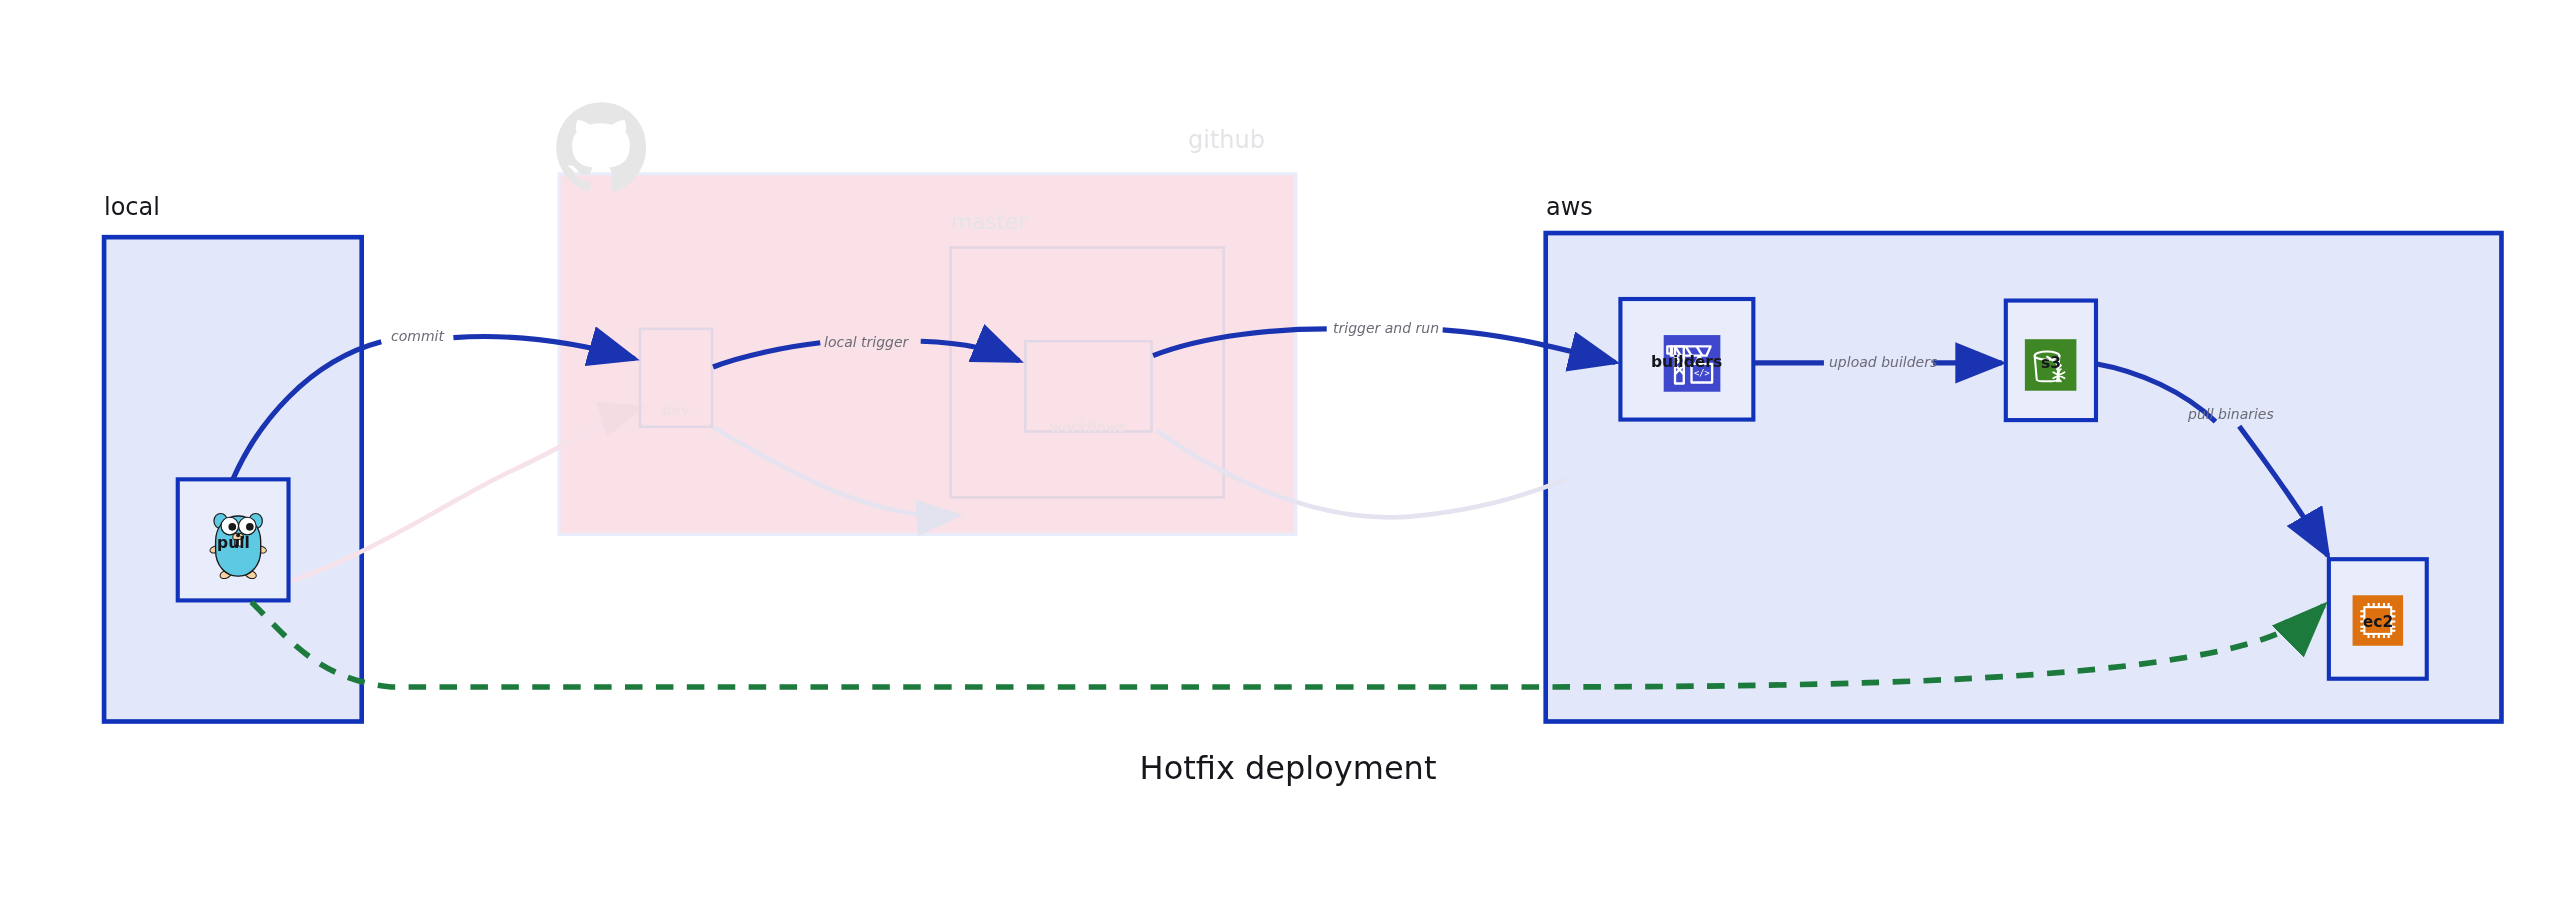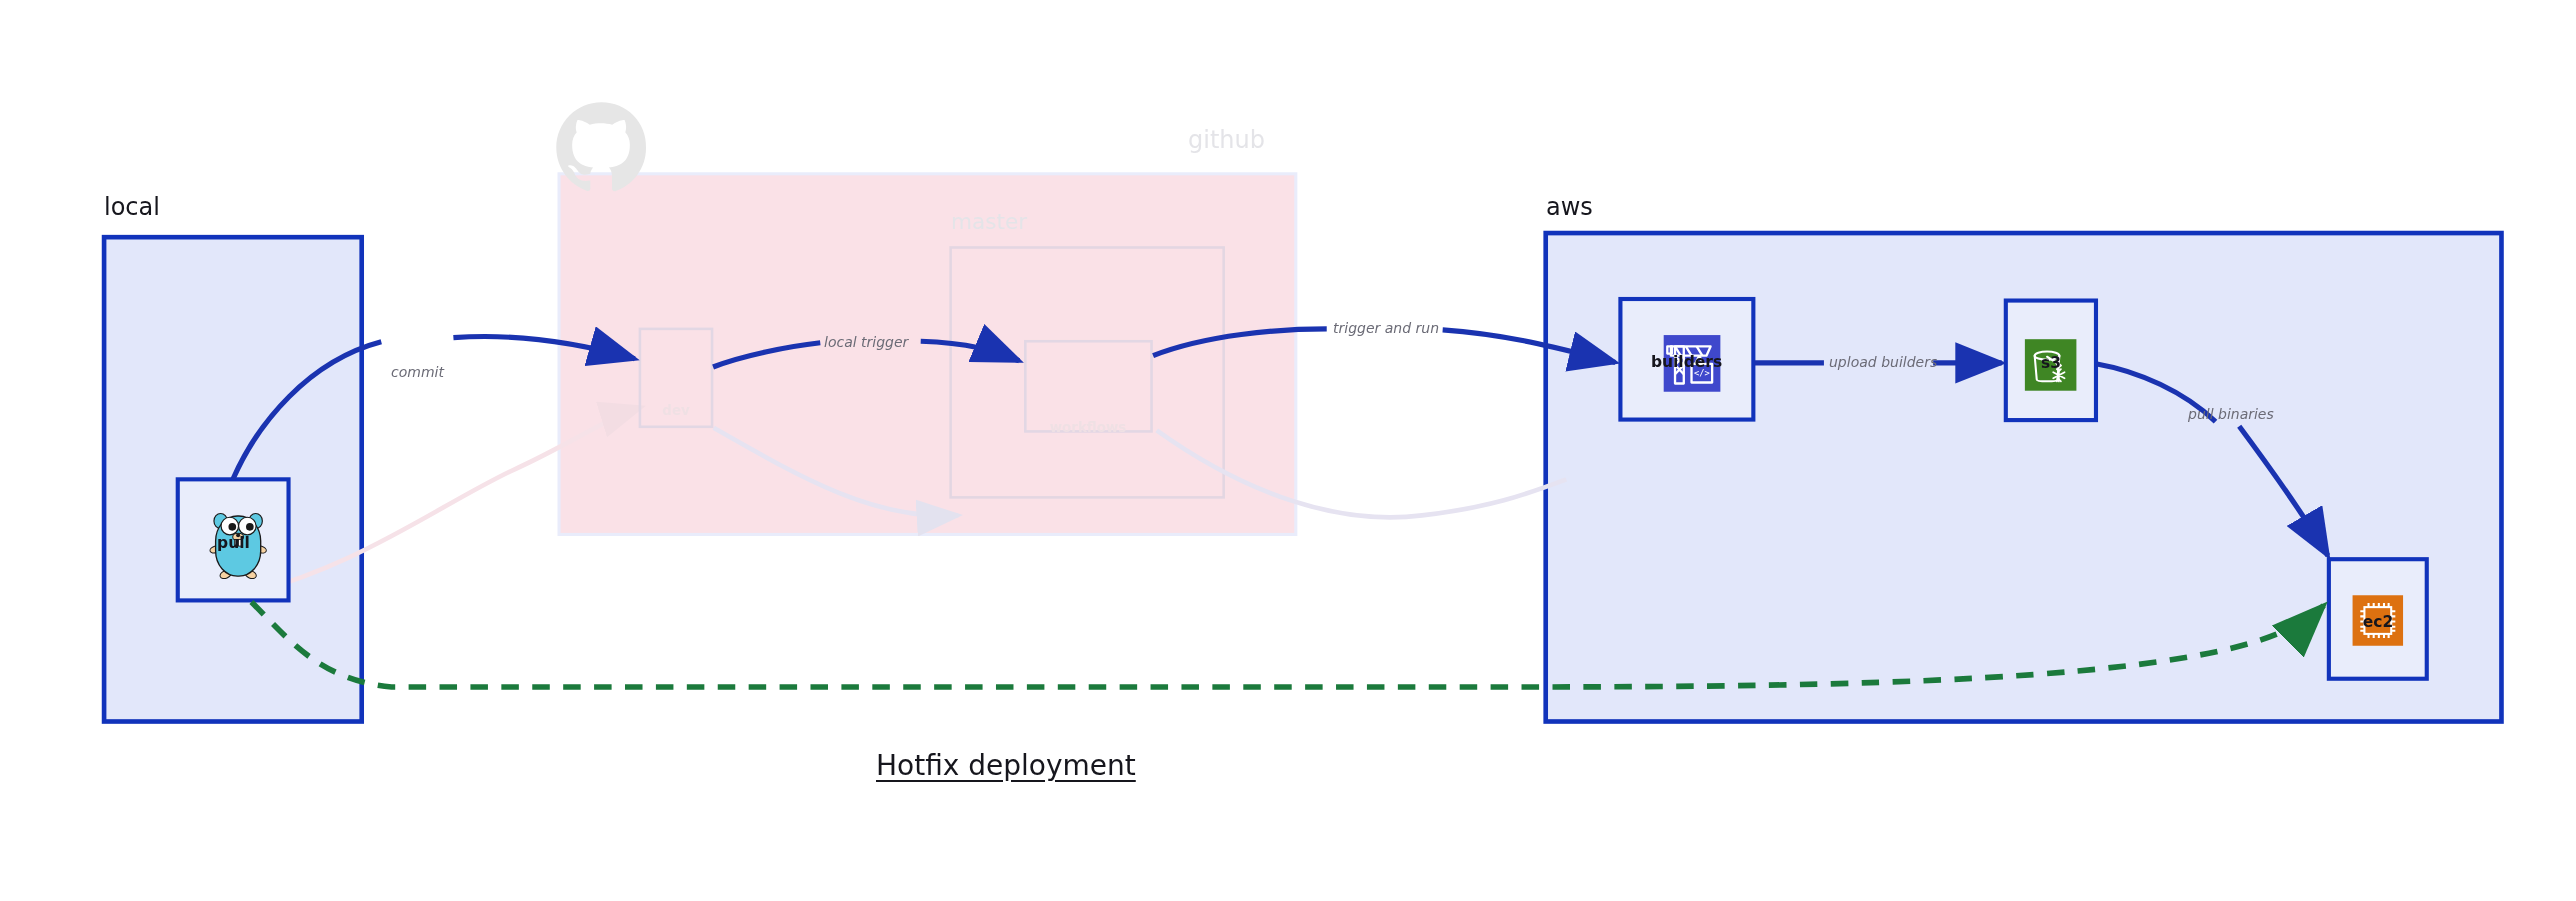--- a/index.html
+++ b/index.html
@@ -46,26 +46,25 @@
     font-family: "DejaVu Sans", sans-serif;
     font-size: 14px;
     font-style: italic;
     color: #6b6b76;
     white-space: nowrap;
     background: transparent;
   }
   .diagram-title {
     position: absolute;
     font-family: "DejaVu Sans", sans-serif;
-    font-size: 28px;
+    font-size: 32px;
     color: #16161d;
-    text-decoration: underline;
     text-underline-offset: 5.2px;
     white-space: nowrap;
-    text-align: left;
+    text-align: center;
   }
 </style>
 </head>
 <body>
 
 <div id="stage">
 
   <svg class="layer" viewBox="0 0 5054 1750">
     <defs>
       <marker id="arrow-blue" markerWidth="10" markerHeight="8" refX="9" refY="4" orient="auto" markerUnits="strokeWidth">
@@ -212,21 +211,21 @@
   <div class="node-label faded" style="left:640px; top:358px; width:72px; font-size:13.4px;">dev</div>
 
   <div class="node-label faded" style="left:1025px; top:375px; width:126px; font-size:13.4px;">workflows</div>
 
   <div class="node-label" style="left:1620px; top:308px; width:133px;">builders</div>
 
   <div class="node-label" style="left:2006px; top:309px; width:90px;">s3</div>
 
   <div class="node-label" style="left:2329px; top:568px; width:98px;">ec2</div>
 
-  <div class="edge-label" style="left:391px; top:328px;margin-top:36px;">commit</div>
+  <div class="edge-label" style="left:391px; top:328px;">commit</div>
 
   <div class="edge-label" style="left:824px; top:334px;">local trigger</div>
 
   <div class="edge-label" style="left:1333px; top:320px;">trigger and run</div>
 
   <div class="edge-label" style="left:1829px; top:354px;">upload builders</div>
 
   <div class="edge-label" style="left:2188px; top:406px;text-align:right;">pull binaries</div>
 
   <div class="diagram-title" style="left:876px; top:749px; width:824px;">Hotfix deployment</div>

